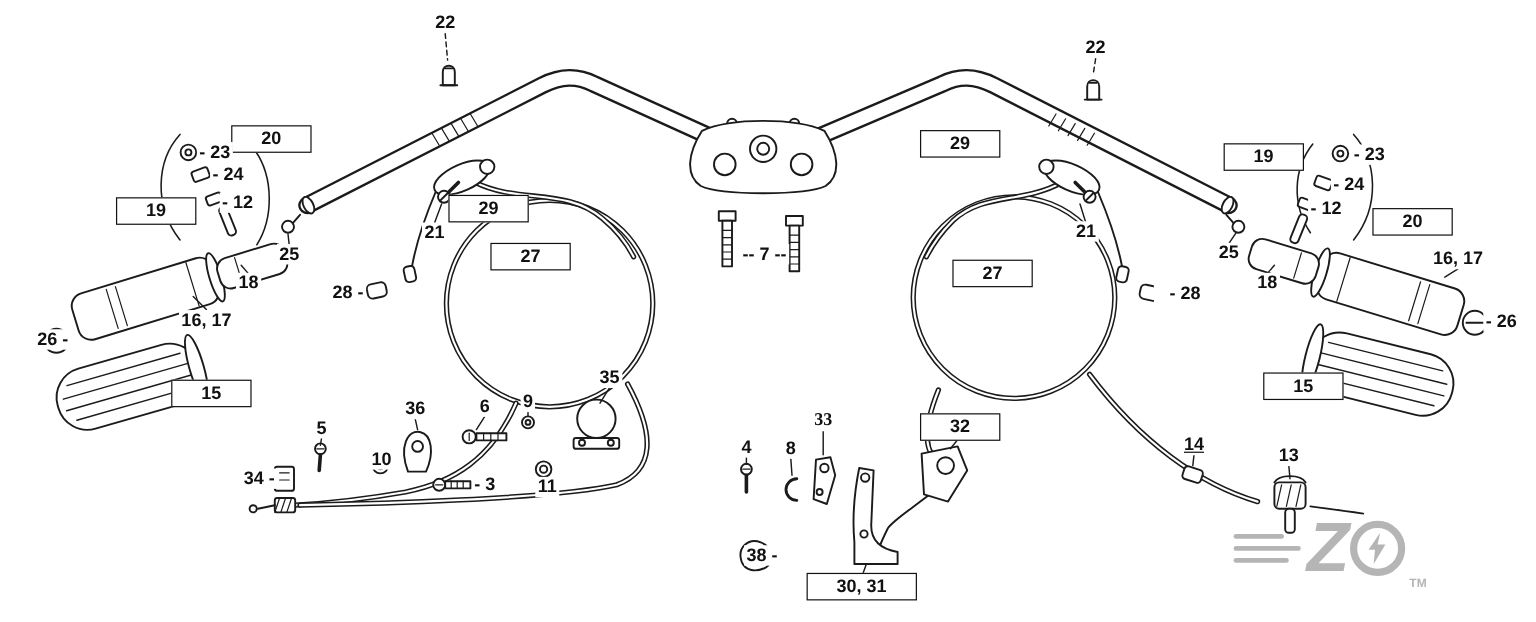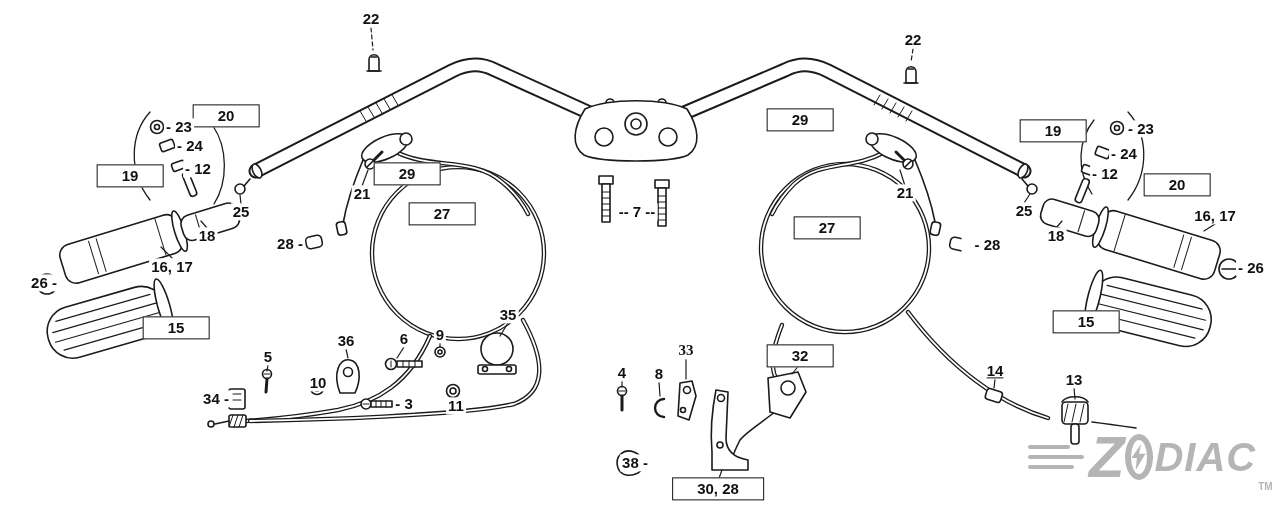--- a/index.html
+++ b/index.html
@@ -353,35 +353,34 @@
       <div class="part-label" style="left: 440px; top: 335px;">9</div>
       <div class="part-label" style="left: 268px; top: 357px;">5</div>
       <div class="part-label" style="left: 318px; top: 383px;">10</div>
       <div class="part-label" style="left: 216px; top: 399px;">34 -</div>
       <div class="part-label" style="left: 404px; top: 404px;">- 3</div>
       <div class="part-label" style="left: 456px; top: 406px;">11</div>
       <div class="part-label" style="left: 622px; top: 373px;">4</div>
       <div class="part-label" style="left: 659px; top: 374px;">8</div>
       <div class="part-label" style="left: 686px; top: 351px; font-family: Liberation Serif, serif;">33</div>
       <div class="part-label" style="left: 599px; top: 463px; margin-left: 36px;">38 -</div>
-      <div class="part-label boxed" style="left: 718px; top: 489px;">30, 28</div>
+      <div class="part-label boxed" style="left: 718px; top: 489px;">30, 31</div>
       <div class="part-label boxed" style="left: 800px; top: 356px;">32</div>
       <div class="part-label" style="left: 995px; top: 371px; text-decoration: underline;">14</div>
       <div class="part-label" style="left: 1074px; top: 380px;">13</div>
     </div>
 
   <div id="logo">
     <div class="speedlines">
         <i></i>
         <i></i>
         <i></i>
       </div>
     <span class="logo-z">Z</span>
     <span class="logo-o">
       <svg width="16" height="26" viewBox="0 0 14 24">
         <polygon points="9,0 0,13 5,13 4,24 13,9 7,9" fill="#b5b5b5"></polygon>
       </svg>
     </span>
-    <span class="logo-rest">DIAC</span>
     <span class="logo-tm">TM</span>
   </div>
 
 </div>
 
 </body></html>

